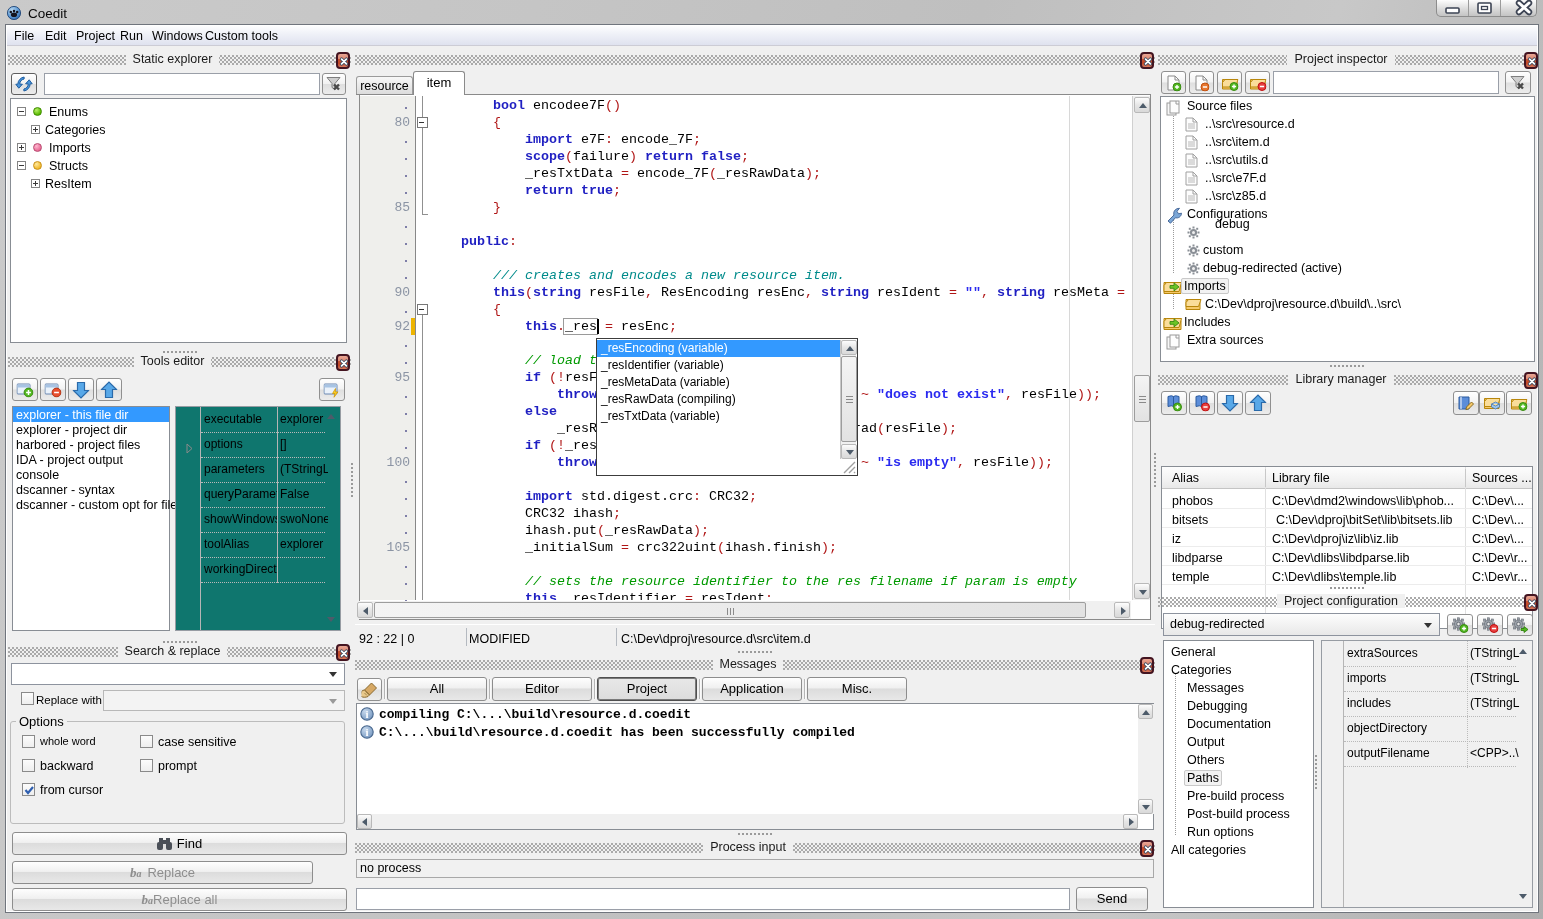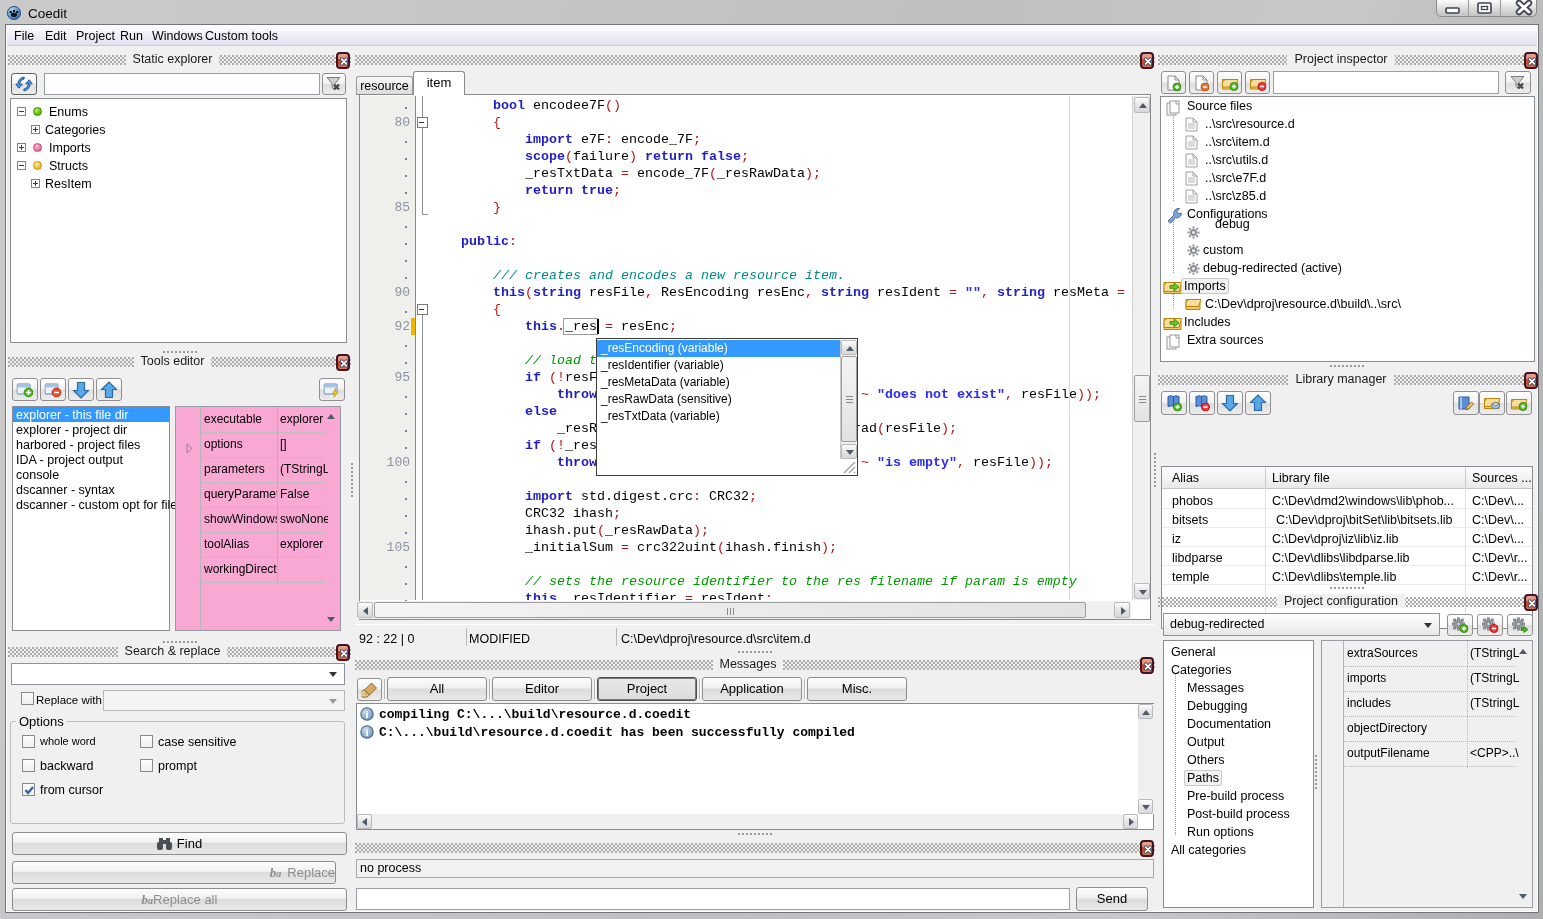--- a/index.html
+++ b/index.html
@@ -219,21 +219,21 @@
 </div>
 <div class="wbox" style="left:12px;top:406px;width:158px;height:225px;"></div>
 <div class="abs" style="left:13px;top:407px;width:156px;height:15px;background:#3399ff;"></div>
 <div class="trow" style="left:16px;top:408px;color:#fff;">explorer - this file dir</div>
 <div class="trow" style="left:16px;top:423px;">explorer - project dir</div>
 <div class="trow" style="left:16px;top:438px;">harbored - project files</div>
 <div class="trow" style="left:16px;top:453px;">IDA - project output</div>
 <div class="trow" style="left:16px;top:468px;">console</div>
 <div class="trow" style="left:16px;top:483px;">dscanner - syntax</div>
 <div class="trow" style="left:16px;top:498px;">dscanner - custom opt for file</div>
-<div class="grid" style="left:175px;top:406px;width:166px;height:225px;background:#f9a8d4;" id="tegrid">
+<div class="grid" style="left:175px;top:406px;width:166px;height:225px;background:#0f766e;" id="tegrid">
  <div class="vline" style="left:24px;"></div>
  <div class="vline" style="left:101px;height:176px;"></div>
  <div class="rline" style="top:25px;left:25px;width:124px;"></div>
     <div class="rline" style="top:50px;left:25px;width:124px;"></div>
     <div class="rline" style="top:75px;left:25px;width:124px;"></div>
     <div class="rline" style="top:100px;left:25px;width:124px;"></div>
     <div class="rline" style="top:125px;left:25px;width:124px;"></div>
     <div class="rline" style="top:150px;left:25px;width:124px;"></div>
     <div class="rline" style="top:175px;left:25px;width:124px;"></div>
  <div class="cell" style="left:28px;top:5px;width:73px;">executable</div>
@@ -292,21 +292,21 @@
     </svg>
   </div>
 <div class="trow" style="left:40px;top:783px;font-size:12.5px;">from cursor</div>
 <div class="btn" style="left:12px;top:832px;width:335px;height:23px;text-align:center;line-height:21px;font-size:13px;"><svg width="15" height="12" style="vertical-align:-2px;margin-right:5px">
       <rect x="0" y="4" width="6" height="8" rx="2" fill="#4a4f57"></rect>
       <rect x="9" y="4" width="6" height="8" rx="2" fill="#4a4f57"></rect>
       <rect x="4" y="2" width="7" height="4" fill="#4a4f57"></rect>
       <rect x="2" y="0" width="4" height="4" fill="#4a4f57"></rect>
       <rect x="9" y="0" width="4" height="4" fill="#4a4f57"></rect>
     </svg>Find</div>
-<div class="btn" style="left:12px;top:861px;width:324px;height:23px;text-align:right;line-height:21px;font-size:13px;color:#8e8e8e;"><b style="font-family:'Liberation Serif';font-style:italic;font-weight:bold;margin-right:6px;">b<span style="font-size:10px">a</span></b>Replace</div>
+<div class="btn" style="left:12px;top:861px;width:301px;height:23px;text-align:center;line-height:21px;font-size:13px;color:#8e8e8e;"><b style="font-family:'Liberation Serif';font-style:italic;font-weight:bold;margin-right:6px;">b<span style="font-size:10px">a</span></b>Replace</div>
 <div class="btn" style="left:12px;top:888px;width:335px;height:23px;text-align:center;line-height:21px;font-size:13px;color:#8e8e8e;"><b style="font-family:'Liberation Serif';font-style:italic;font-weight:bold;margin-right:0;">b<span style="font-size:10px">a</span></b>Replace all</div>
 
 <div class="vgrip" style="left:351px;top:463px;"></div>
 <div class="vgrip" style="left:1154px;top:453px;"></div>
 
 <div class="ph" style="left:355px;top:51px;width:800px;">
  <div class="dots"></div>
  <div class="xbtn" style="right:1px;top:1px;">
       <svg class="xg" width="10" height="13">
         <path d="M2.6 4.1 L7.4 8.9 M7.4 4.1 L2.6 8.9" stroke="#394a60" stroke-width="3.4" stroke-linecap="round"></path>
@@ -427,21 +427,21 @@
       <i style="left:352px;top:5px;width:1px;height:7px;"></i>
       <i style="left:355px;top:5px;width:1px;height:7px;"></i>
       <i style="left:358px;top:5px;width:1px;height:7px;"></i>
     </div>
 </div>
 
 <div class="abs" style="left:596px;top:338px;width:262px;height:138px;background:#fff;border:1px solid #3c3c3c;font-size:12px;">
  <div class="abs" style="left:0px;top:1px;width:244px;height:17px;background:#3399ff;color:#fff;padding-left:4px;line-height:17px;">_resEncoding (variable)</div>
  <div class="abs" style="left:4px;top:18px;line-height:17px;">_resIdentifier (variable)</div>
  <div class="abs" style="left:4px;top:35px;line-height:17px;">_resMetaData (variable)</div>
- <div class="abs" style="left:4px;top:52px;line-height:17px;">_resRawData (sensitive)</div>
+ <div class="abs" style="left:4px;top:52px;line-height:17px;">_resRawData (compiling)</div>
  <div class="abs" style="left:4px;top:69px;line-height:17px;">_resTxtData (variable)</div>
  <div class="sb" style="right:1px;top:1px;width:16px;height:119px;border-left:1px solid #c8c8c8;">
   <div class="sbtn" style="left:0px;top:0px;width:16px;height:15px;">
         <span class="tri up" style="left:4px;top:5px;"></span>
       </div>
   <div class="sbtn" style="left:0px;bottom:0px;width:16px;height:15px;">
         <span class="tri dn" style="left:4px;top:5px;"></span>
       </div>
   <div class="thumbh grip3" style="left:0px;top:16px;width:16px;height:86px;">
         <i style="left:4px;top:39px"></i>
@@ -526,20 +526,21 @@
       <span class="tri lf" style="left:4px;top:3px;"></span>
     </div>
  <div class="sbtn" style="right:0px;top:0px;width:15px;height:15px;">
       <span class="tri rt" style="left:5px;top:3px;"></span>
     </div>
 </div>
 
 <div class="hgrip" style="left:738px;top:833px;"></div>
 <div class="ph" style="left:355px;top:839px;width:800px;">
  <div class="dots"></div>
+    <div class="lbl"><b>Process input</b></div>
  <div class="xbtn" style="right:1px;top:1px;">
       <svg class="xg" width="10" height="13">
         <path d="M2.6 4.1 L7.4 8.9 M7.4 4.1 L2.6 8.9" stroke="#394a60" stroke-width="3.4" stroke-linecap="round"></path>
         <path d="M2.6 4.1 L7.4 8.9 M7.4 4.1 L2.6 8.9" stroke="#fff" stroke-width="1.7" stroke-linecap="round"></path>
       </svg>
     </div>
 </div>
 <div class="abs" style="left:356px;top:859px;width:798px;height:19px;background:#f1f1f1;border:1px solid #a8a8a8;font-size:12.5px;line-height:17px;padding-left:3px;">no process</div>
 <div class="inp" style="left:356px;top:888px;width:714px;height:22px;"></div>
 <div class="btn" style="left:1076px;top:887px;width:72px;height:24px;text-align:center;line-height:22px;font-size:13px;">Send</div>

